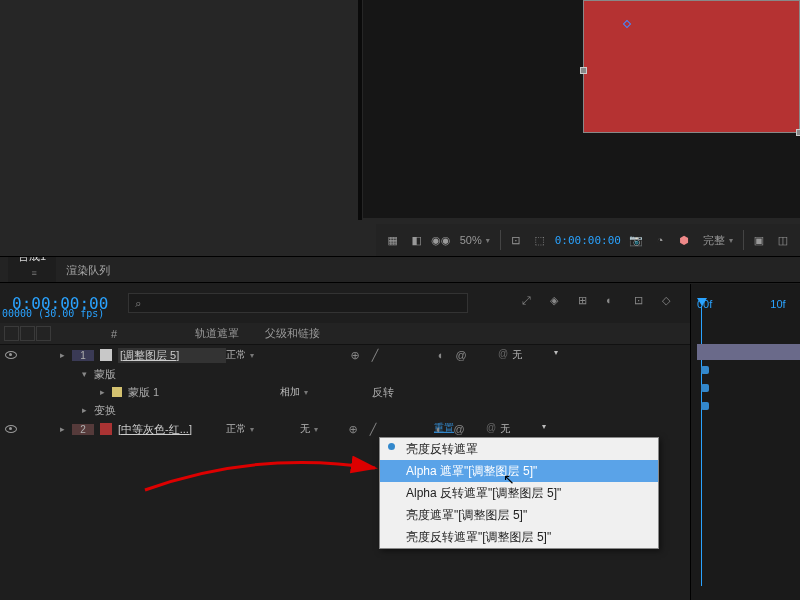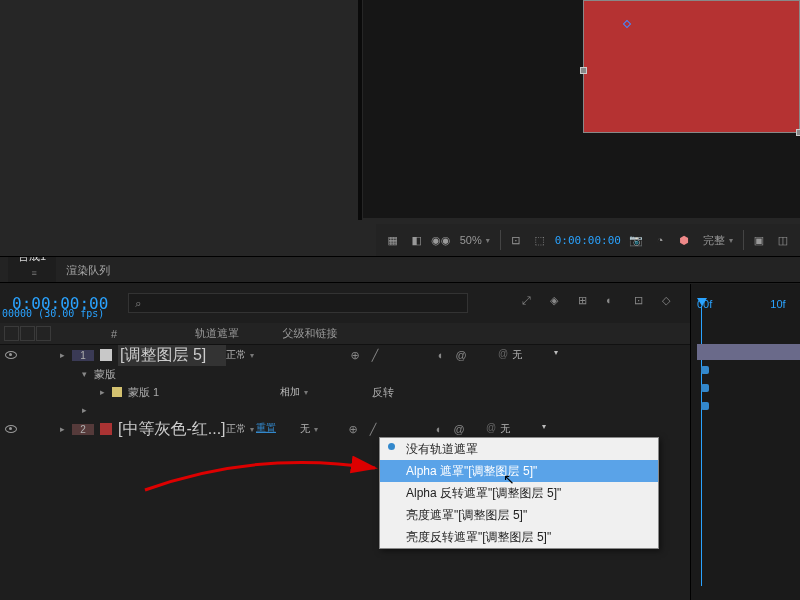--- a/index.html
+++ b/index.html
@@ -28,34 +28,34 @@
 .tl-tools { margin-left: auto; margin-right: 120px; display: flex; gap: 10px; }
 .tl-tool { width: 18px; height: 18px; color: #888; }
 .col-headers { height: 22px; background: #232323; display: flex; align-items: center; font-size: 11px; color: #999; border-bottom: 1px solid #111; }
 .ch-toggles { width: 60px; display: flex; padding-left: 4px; }
 .ch-toggle { width: 15px; height: 15px; border: 1px solid #3a3a3a; margin-right:1px; }
 .ch-idx { width: 65px; display: flex; justify-content: flex-end; padding-right: 8px; }
 .ch-name { width: 140px; }
 .ch-mode { width: 70px; }
 .ch-trk { width: 70px; }
 .ch-switch { width: 150px; display: flex; gap: 4px; }
-.ch-parent { width: 90px; text-align: center; }
+.ch-parent { width: 90px; }
 .layer-row { height: 20px; display: flex; align-items: center; }
 .lt-vis { width: 22px; display: flex; justify-content: center; }
 .eye { width: 12px; height: 8px; border: 1px solid #999; border-radius: 50%; position: relative; }
 .eye::after { content: ''; width: 3px; height: 3px; background: #999; border-radius: 50%; position: absolute; left: 3px; top: 1px; }
 .lt-pad { width: 38px; }
 .lt-twirl { width: 12px; color: #888; font-size: 9px; }
 .lt-idx { width: 22px; text-align: center; font-size: 10px; }
 .lt-idx.i1 { background: #3a3a55; }
 .lt-idx.i2 { background: #553a3a; }
 .lt-swatch { width: 12px; height: 12px; margin: 0 6px; }
 .sw-grey { background: #c8c8c8; }
 .sw-red { background: #aa3333; }
-.lt-name { width: 108px; font-size: 16px; color: #ccc; }
+.lt-name { width: 108px; font-size: 11px; color: #ccc; text-decoration: underline; }
 .lt-name.bracket { background: #333; padding: 0 2px; }
 .lt-dd { width: 52px; color: #bbb; font-size: 10px; display: flex; align-items: center; }
 .lt-dd::after { content: '▾'; font-size: 8px; margin-left: 4px; color: #777; }
 .lt-sw-row { width: 150px; display: flex; gap: 6px; color: #888; font-size: 10px; }
 .lt-sw { width: 14px; text-align: center; }
 .lt-parent-dd { width: 60px; color: #bbb; font-size: 10px; display: flex; }
 .lt-parent-dd::before { content: '@'; color: #666; margin-right: 4px; }
 .lt-parent-dd::after { content: '▾'; font-size: 8px; margin-left: auto; }
 .sub-row { height: 18px; display: flex; align-items: center; padding-left: 82px; font-size: 10.5px; color: #aaa; }
 .sub-twirl { width: 12px; font-size: 9px; color: #888; }
@@ -172,20 +172,21 @@
 </div>
 <div class="sub-row" style="padding-left:100px">
   <div class="sub-twirl">▸</div>
   <div style="width:10px;height:10px;background:#d4c270;margin-right:6px"></div>
   <div class="sub-name" style="width:152px">蒙版 1</div>
   <div class="lt-dd">相加</div>
   <div class="invert-lbl">反转</div>
 </div>
 <div class="sub-row">
   <div class="sub-twirl">▸</div>
+  <div class="sub-name">变换</div>
   <div class="reset-link">重置</div>
 </div>
 
 <div class="layer-row">
   <div class="lt-vis">
       <div class="eye"></div>
     </div>
   <div class="lt-pad"></div>
   <div class="lt-twirl">▸</div>
   <div class="lt-idx i2">2</div>
@@ -209,21 +210,21 @@
     <span>10f</span>
   </div>
   <div class="playhead"></div>
   <div class="tl-bar b1"></div>
   <div class="tl-mark" style="top:82px"></div>
   <div class="tl-mark" style="top:100px"></div>
   <div class="tl-mark" style="top:118px"></div>
 </div>
 
 <div class="context-menu">
-  <div class="cm-item">没有轨道遮罩</div>
+  <div class="cm-item">亮度反转遮罩</div>
   <div class="cm-item sel">Alpha 遮罩"[调整图层 5]"</div>
   <div class="cm-item">Alpha 反转遮罩"[调整图层 5]"</div>
   <div class="cm-item">亮度遮罩"[调整图层 5]"</div>
   <div class="cm-item">亮度反转遮罩"[调整图层 5]"</div>
 </div>
 <div class="cm-radio"></div>
 <div class="cursor">↖</div>
 
 <svg class="arrow" width="260" height="90">
   <defs>

